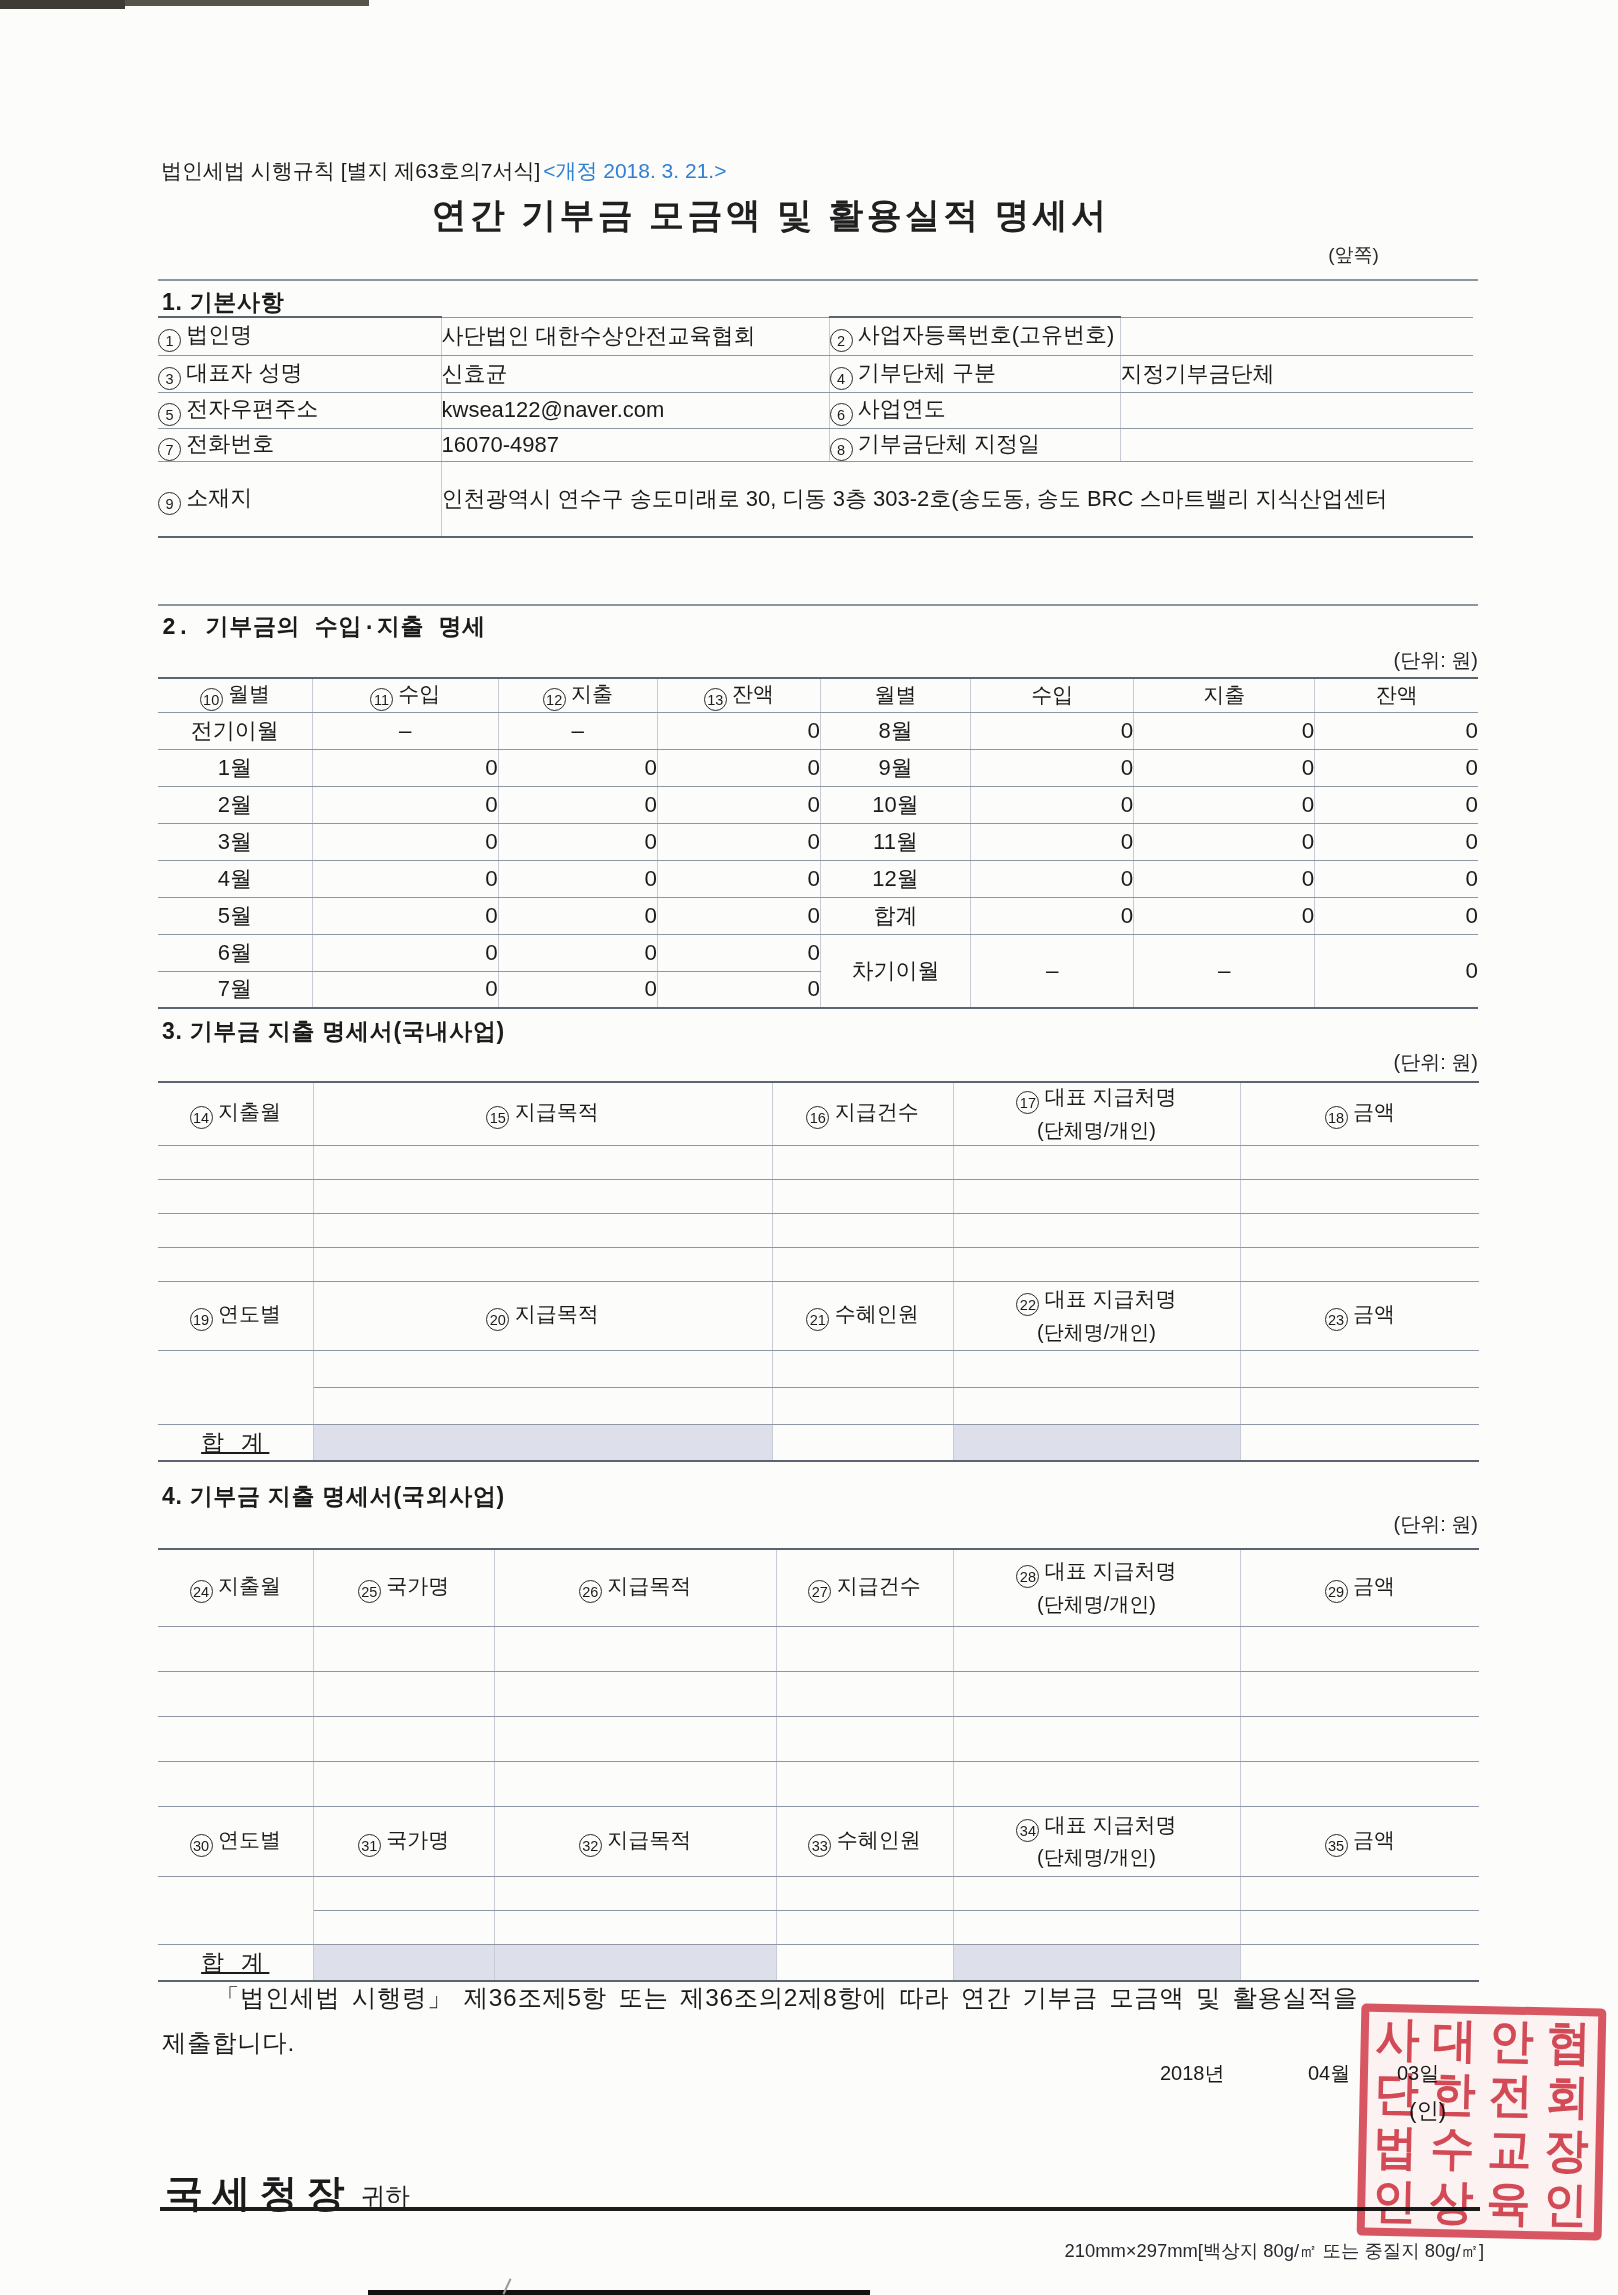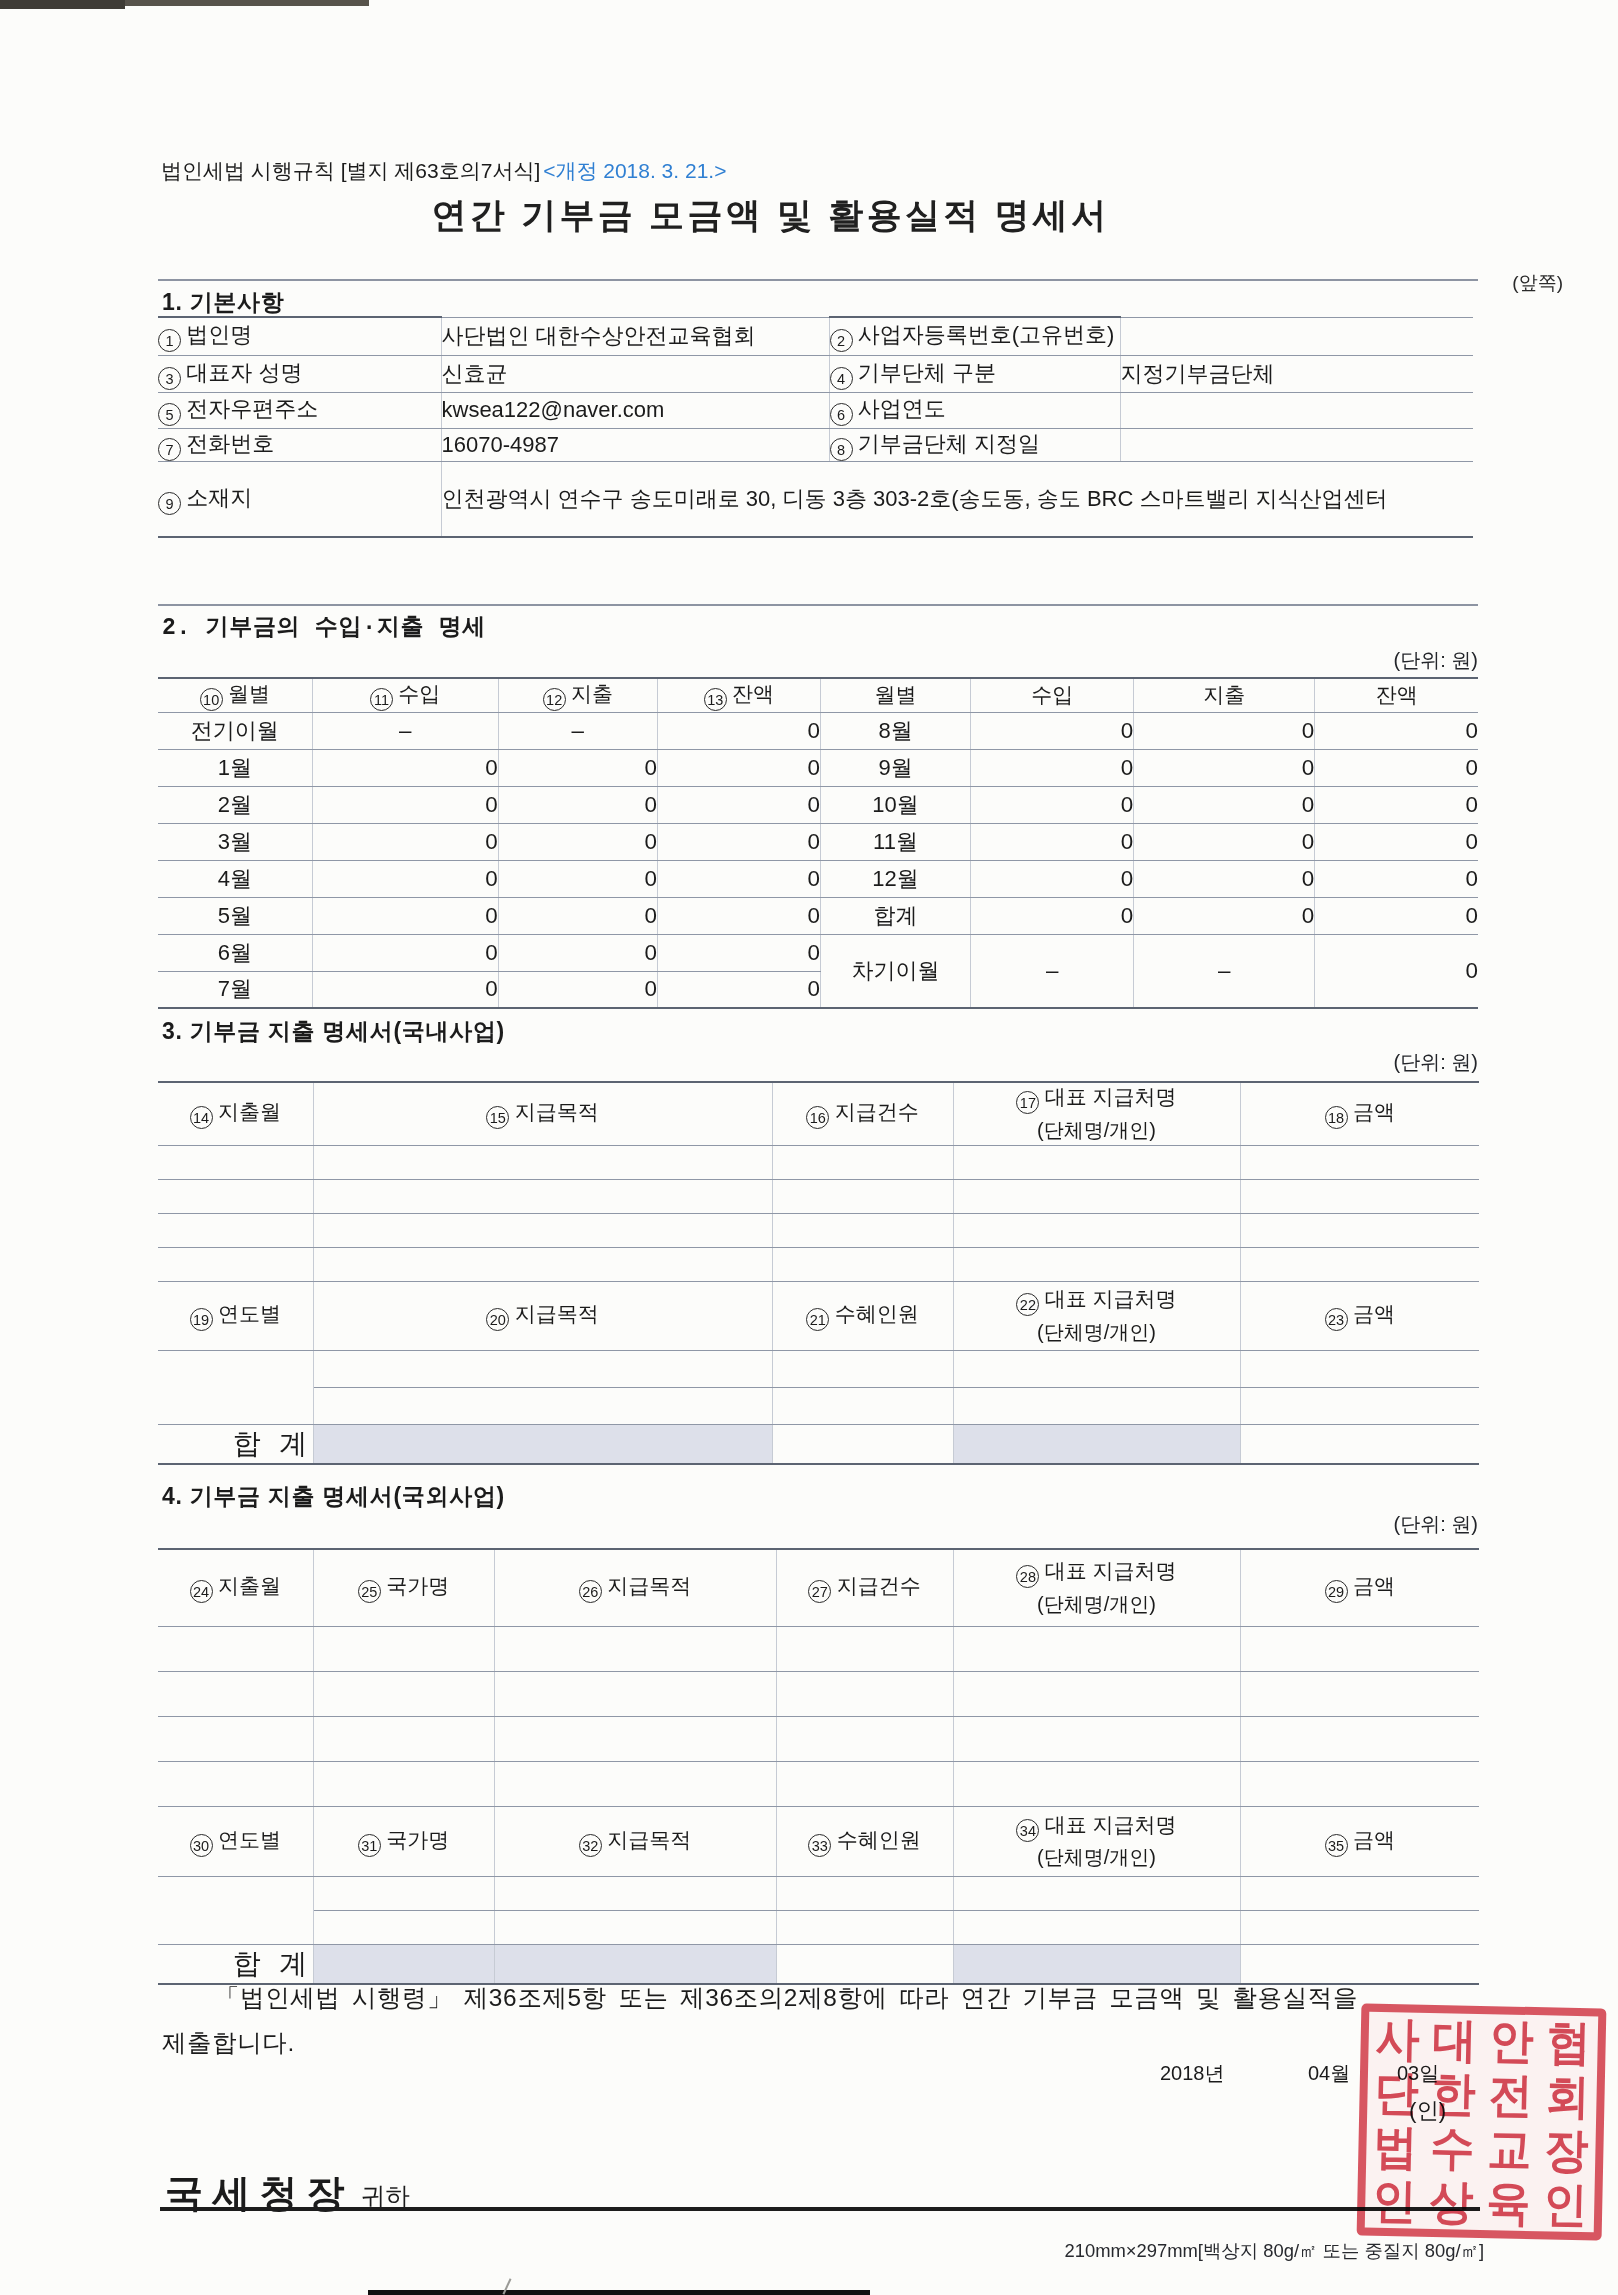--- a/index.html
+++ b/index.html
@@ -27,21 +27,21 @@
   table.grid td:first-child, table.grid th:first-child { border-left:none; }
   table.grid td:last-child, table.grid th:last-child { border-right:none; }
   th.hdr { font-size:21px; text-align:center; }
   .sub { font-size:20px; text-align:center; margin-top:2.6px; }
   .lbl { text-align:left; padding-left:14.5px; font-size:22px; }
   .val { text-align:left; padding-left:17px; font-size:22px; }
   .cell-num { text-align:right; padding-right:17px; font-size:22.4px; }
   .cell-month { text-align:center; font-size:22px; }
   .cell-dash { text-align:center; font-size:22.4px; }
   .shade { background:#dde0ea; }
-  .total-lbl { text-align:right; padding-left:32px; font-size:28px; letter-spacing:5.3px; }
+  .total-lbl { text-align:center; padding-left:32px; font-size:23px; letter-spacing:5.3px;text-decoration:underline; }
   
   .cn {
     display:inline-block; width:23px; height:23px; line-height:22px; box-sizing:border-box;
     border:1.3px solid #2a2a2a; border-radius:50%; text-align:center;
     font-size:14.5px; vertical-align:-4px; margin-right:5.3px; background:transparent;
   }
   
   .form-ref { font-size:21px; color:#1b1b1b; }
   .revision { font-size:21px; color:#2f7fd2; }
   .title { font-size:35px; font-weight:800; letter-spacing:3.3px; text-align:center; color:#202020; }
@@ -82,21 +82,21 @@
   <div class="art-bottom"></div>
   <div class="art-mark"></div>
 
   <div class="abs" style="left:161px; top:157px;">
     <span class="form-ref">법인세법 시행규칙 [별지 제63호의7서식]</span>
     <span class="revision">&lt;개정 2018. 3. 21.&gt;</span>
   </div>
 
   <div class="abs title" style="left:158px; top:192px; width:1225px;">연간 기부금 모금액 및 활용실적 명세서</div>
 
-  <div class="abs page-side" style="left:1464px; top:242px; width:99px; text-align:right;margin-top:28px;">(앞쪽)</div>
+  <div class="abs page-side" style="left:1304px; top:242px; width:99px; text-align:center;">(앞쪽)</div>
 
   <div class="rule" style="top:279px;"></div>
   <div class="abs sec-h" style="left:162px; top:287px;">1. 기본사항</div>
 
   <div class="abs" style="left:158px; top:316px; width:1315px;">
     <table class="grid">
       <colgroup>
           <col style="width:283px">
           <col style="width:388px">
           <col style="width:291px">

